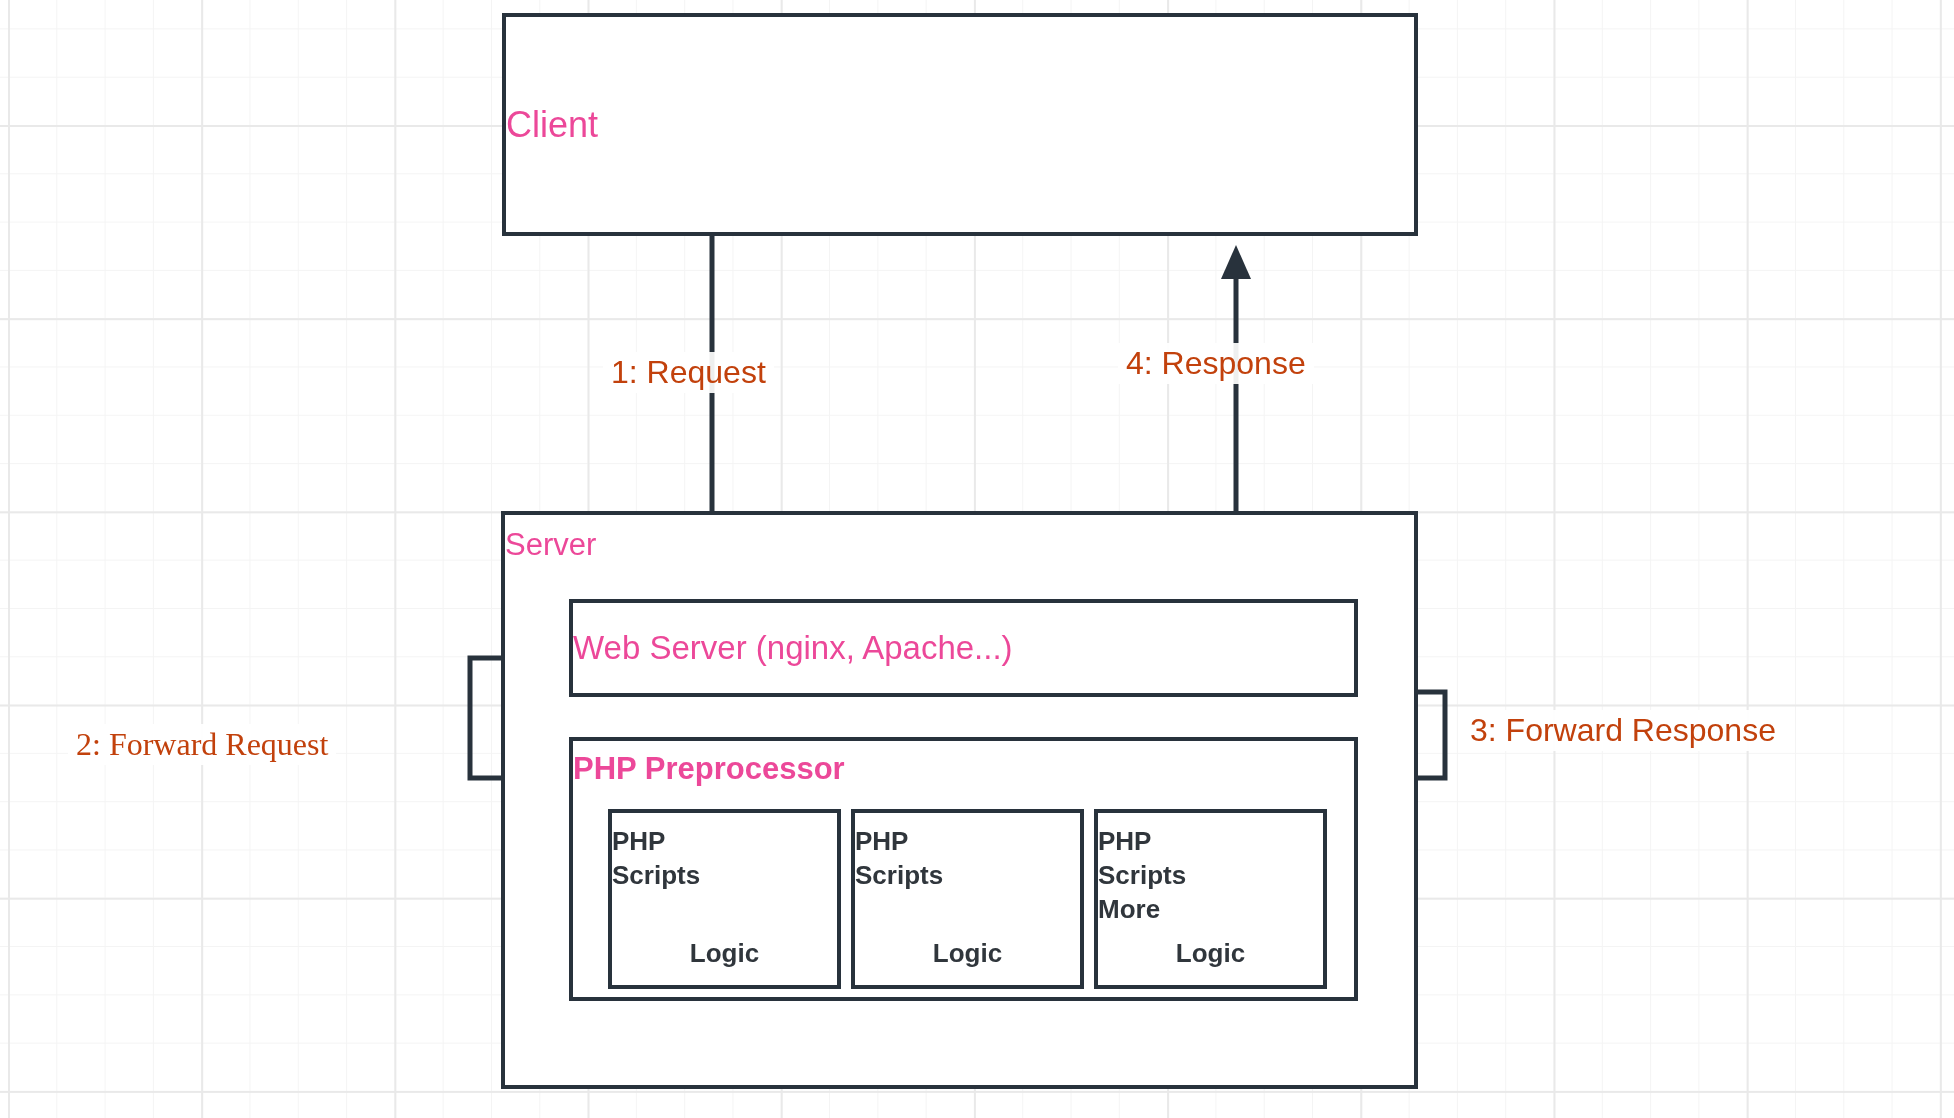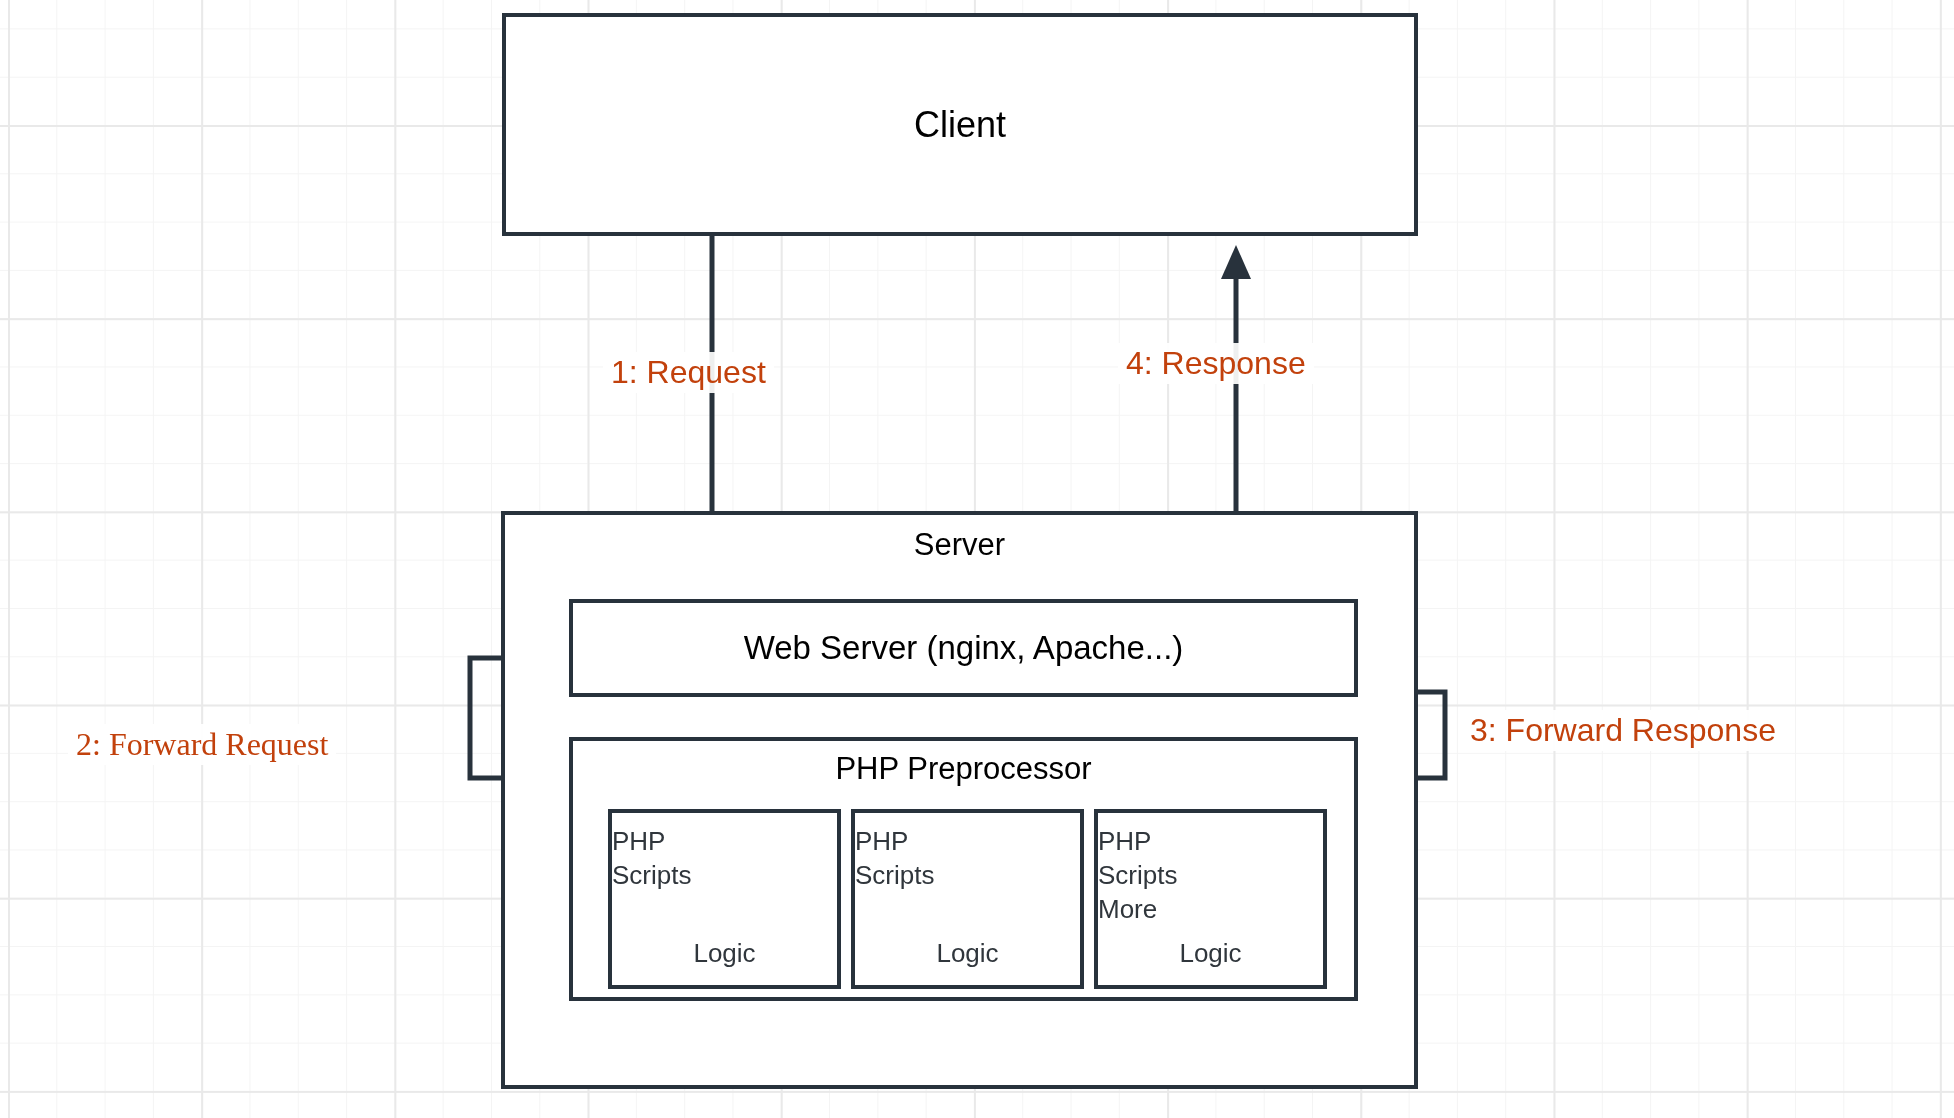--- a/index.html
+++ b/index.html
@@ -37,22 +37,21 @@
     position: absolute;
     box-sizing: border-box;
     background: #ffffff;
     border: 4px solid #28323c;
   }
 
   .box-label {
     position: absolute;
     left: 0;
     right: 0;
-    text-align: center;
-    color: #000000;
+    color: #ec4899;
     white-space: nowrap;
     pointer-events: none;
   }
 
   
   #client-box {
     left: 502px;  top: 13px;
     width: 916px; height: 223px;
   }
   #client-label {
@@ -78,21 +77,21 @@
   }
   #webserver-label {
     top: 50%;
     transform: translateY(-50%);
     font-size: 33px;
   }
 
   
   #php-preprocessor-box {
     left: 64px;  top: 222px;
-    width: 789px; height: 264px;
+    width: 789px; height: 264px; font-weight: bold;
   }
   #php-preprocessor-label {
     top: 10px;
     font-size: 31px;
   }
 
   
   .php-cell {
     position: absolute;
     top: 68px;

